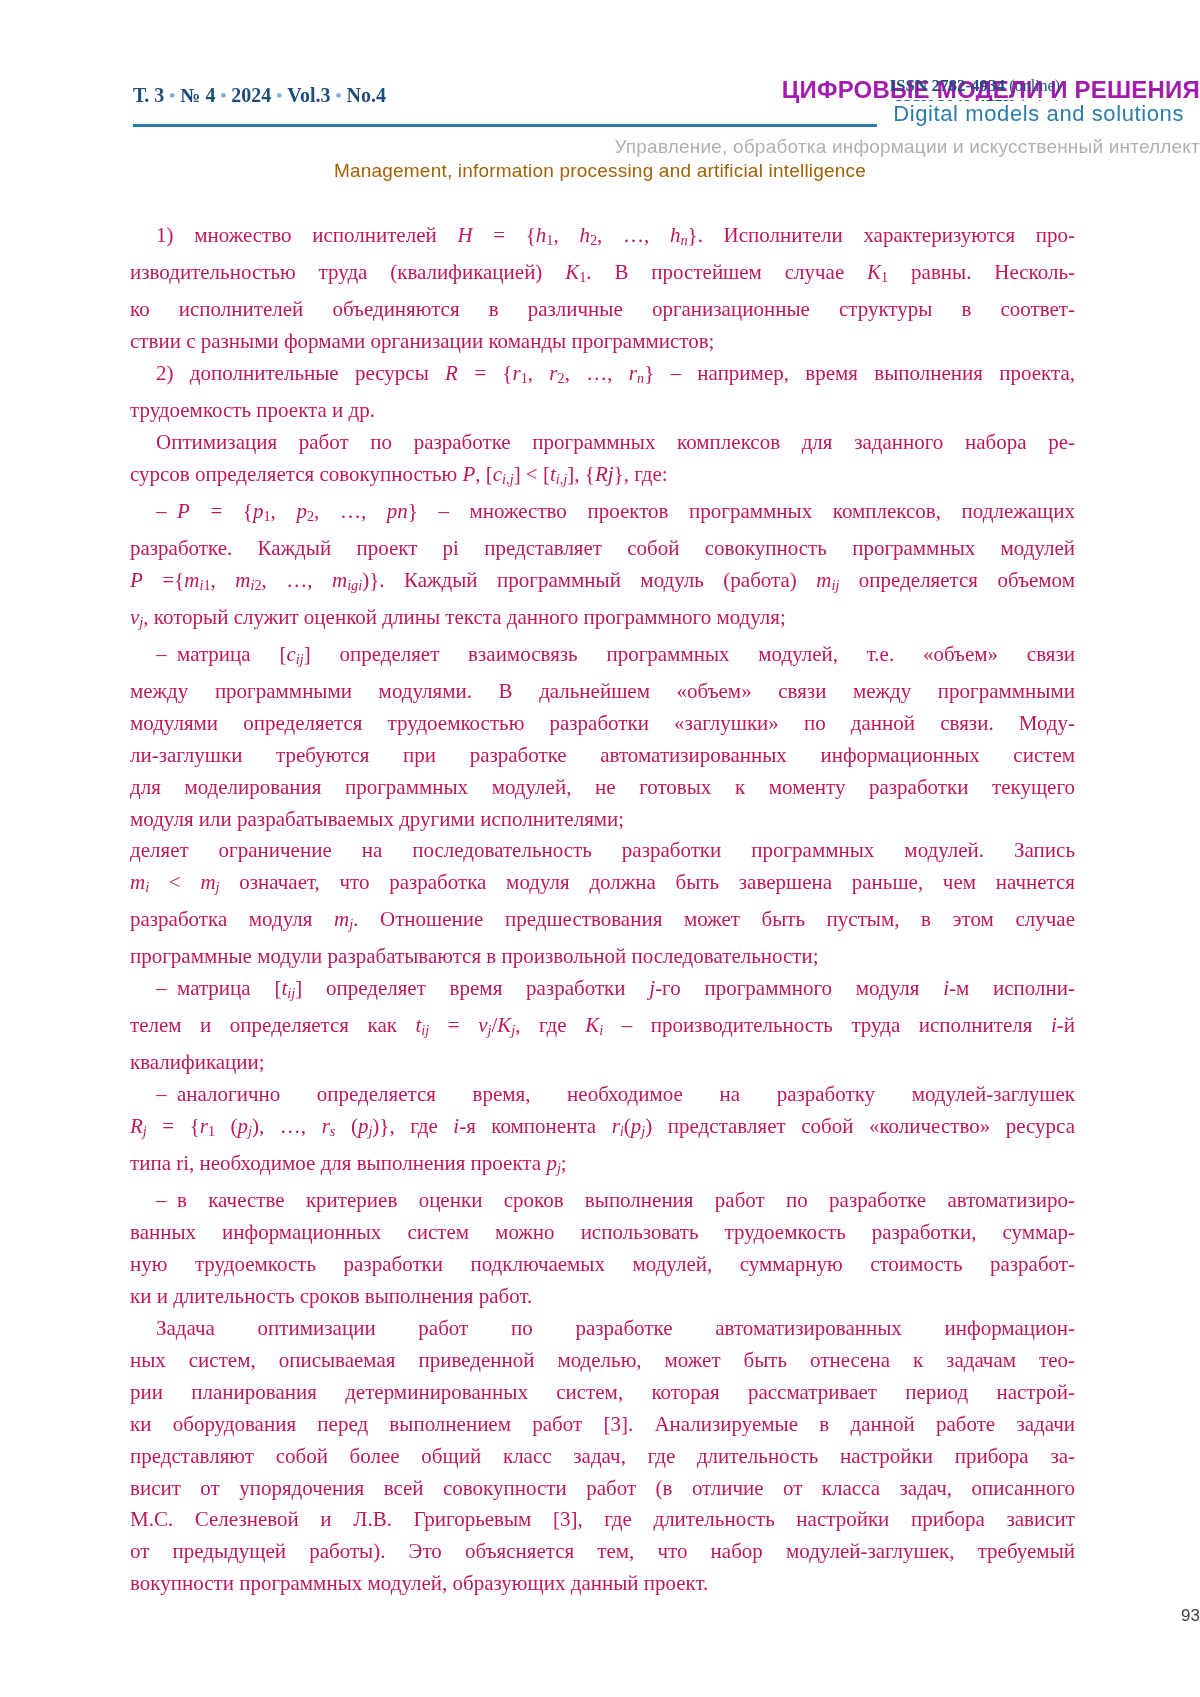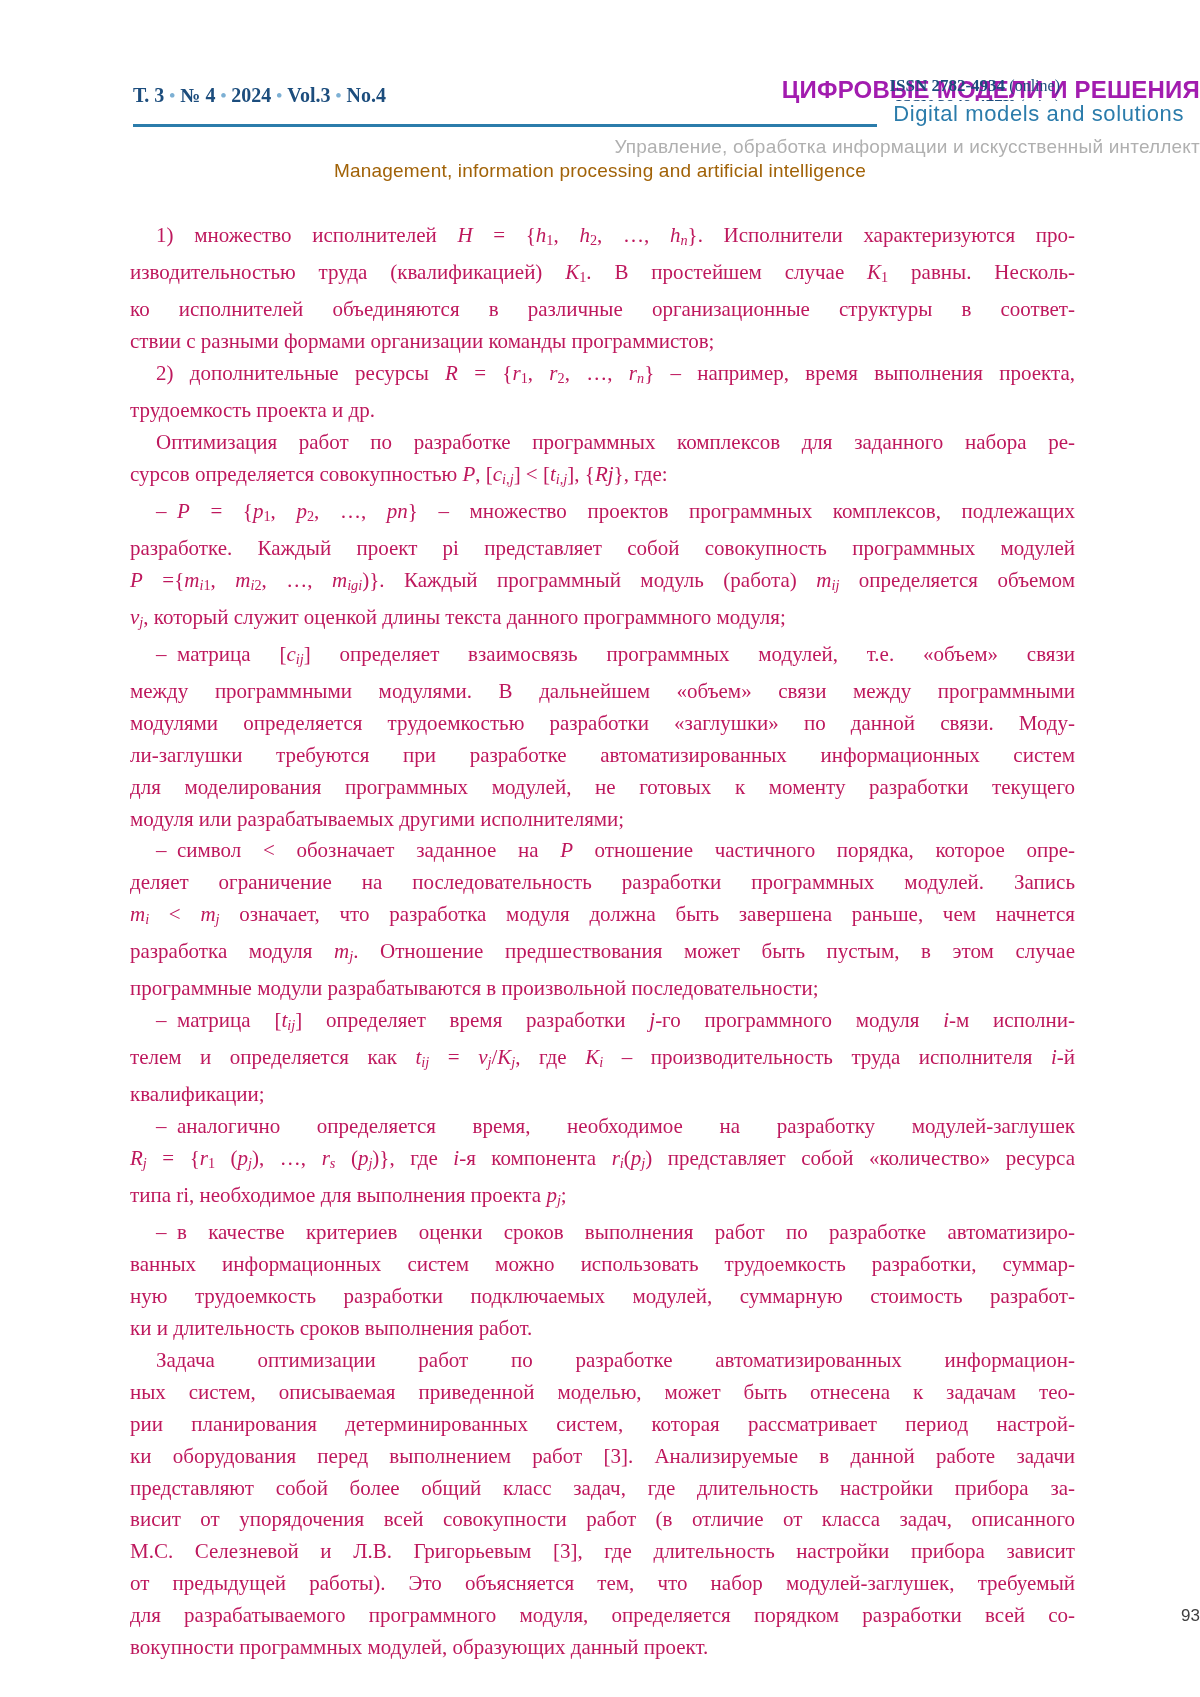--- a/index.html
+++ b/index.html
@@ -78,21 +78,20 @@
       </div>
       <div class="para">
         <div class="line first">– матрица [<span class="it ">c</span><span class="it sb">ij</span>] определяет взаимосвязь программных модулей, т.е. «объем» связи</div>
         <div class="line">между программными модулями. В дальнейшем «объем» связи между программными</div>
         <div class="line">модулями определяется трудоемкостью разработки «заглушки» по данной связи. Моду-</div>
         <div class="line">ли-заглушки требуются при разработке автоматизированных информационных систем</div>
         <div class="line">для моделирования программных модулей, не готовых к моменту разработки текущего</div>
         <div class="line plast">модуля или разрабатываемых другими исполнителями;</div>
       </div>
       <div class="para">
-        <div class="line first">– символ &lt; обозначает заданное на <span class="it ">P</span> отношение частичного порядка, которое опре-</div>
         <div class="line">деляет ограничение на последовательность разработки программных модулей. Запись</div>
         <div class="line"><span class="it ">m</span><span class="it sb">i</span> &lt; <span class="it ">m</span><span class="it sb">j</span> означает, что разработка модуля должна быть завершена раньше, чем начнется</div>
         <div class="line">разработка модуля <span class="it ">m</span><span class="it sb">j</span>. Отношение предшествования может быть пустым, в этом случае</div>
         <div class="line plast">программные модули разрабатываются в произвольной последовательности;</div>
       </div>
       <div class="para">
         <div class="line first">– матрица [<span class="it ">t</span><span class="it sb">ij</span>] определяет время разработки <span class="it ">j</span>-го программного модуля <span class="it ">i</span>-м исполни-</div>
         <div class="line">телем и определяется как <span class="it ">t</span><span class="it sb">ij</span> = <span class="it ">v</span><span class="it sb">j</span>/<span class="it ">K</span><span class="it sb">j</span>, где <span class="it ">K</span><span class="it sb">i</span> – производительность труда исполнителя <span class="it ">i</span>-й</div>
         <div class="line plast">квалификации;</div>
       </div>
@@ -109,19 +108,18 @@
       </div>
       <div class="para">
         <div class="line first">Задача оптимизации работ по разработке автоматизированных информацион-</div>
         <div class="line">ных систем, описываемая приведенной моделью, может быть отнесена к задачам тео-</div>
         <div class="line">рии планирования детерминированных систем, которая рассматривает период настрой-</div>
         <div class="line">ки оборудования перед выполнением работ [3]. Анализируемые в данной работе задачи</div>
         <div class="line">представляют собой более общий класс задач, где длительность настройки прибора за-</div>
         <div class="line">висит от упорядочения всей совокупности работ (в отличие от класса задач, описанного</div>
         <div class="line">М.С. Селезневой и Л.В. Григорьевым [3], где длительность настройки прибора зависит</div>
         <div class="line">от предыдущей работы). Это объясняется тем, что набор модулей-заглушек, требуемый</div>
-        <div class="line">для разрабатываемого программного модуля, определяется порядком разработки всей со-</div>
         <div class="line plast">вокупности программных модулей, образующих данный проект.</div>
       </div>
     </main>
 
   <footer class="pageno">93</footer>
 </div>
 
 </body></html>

